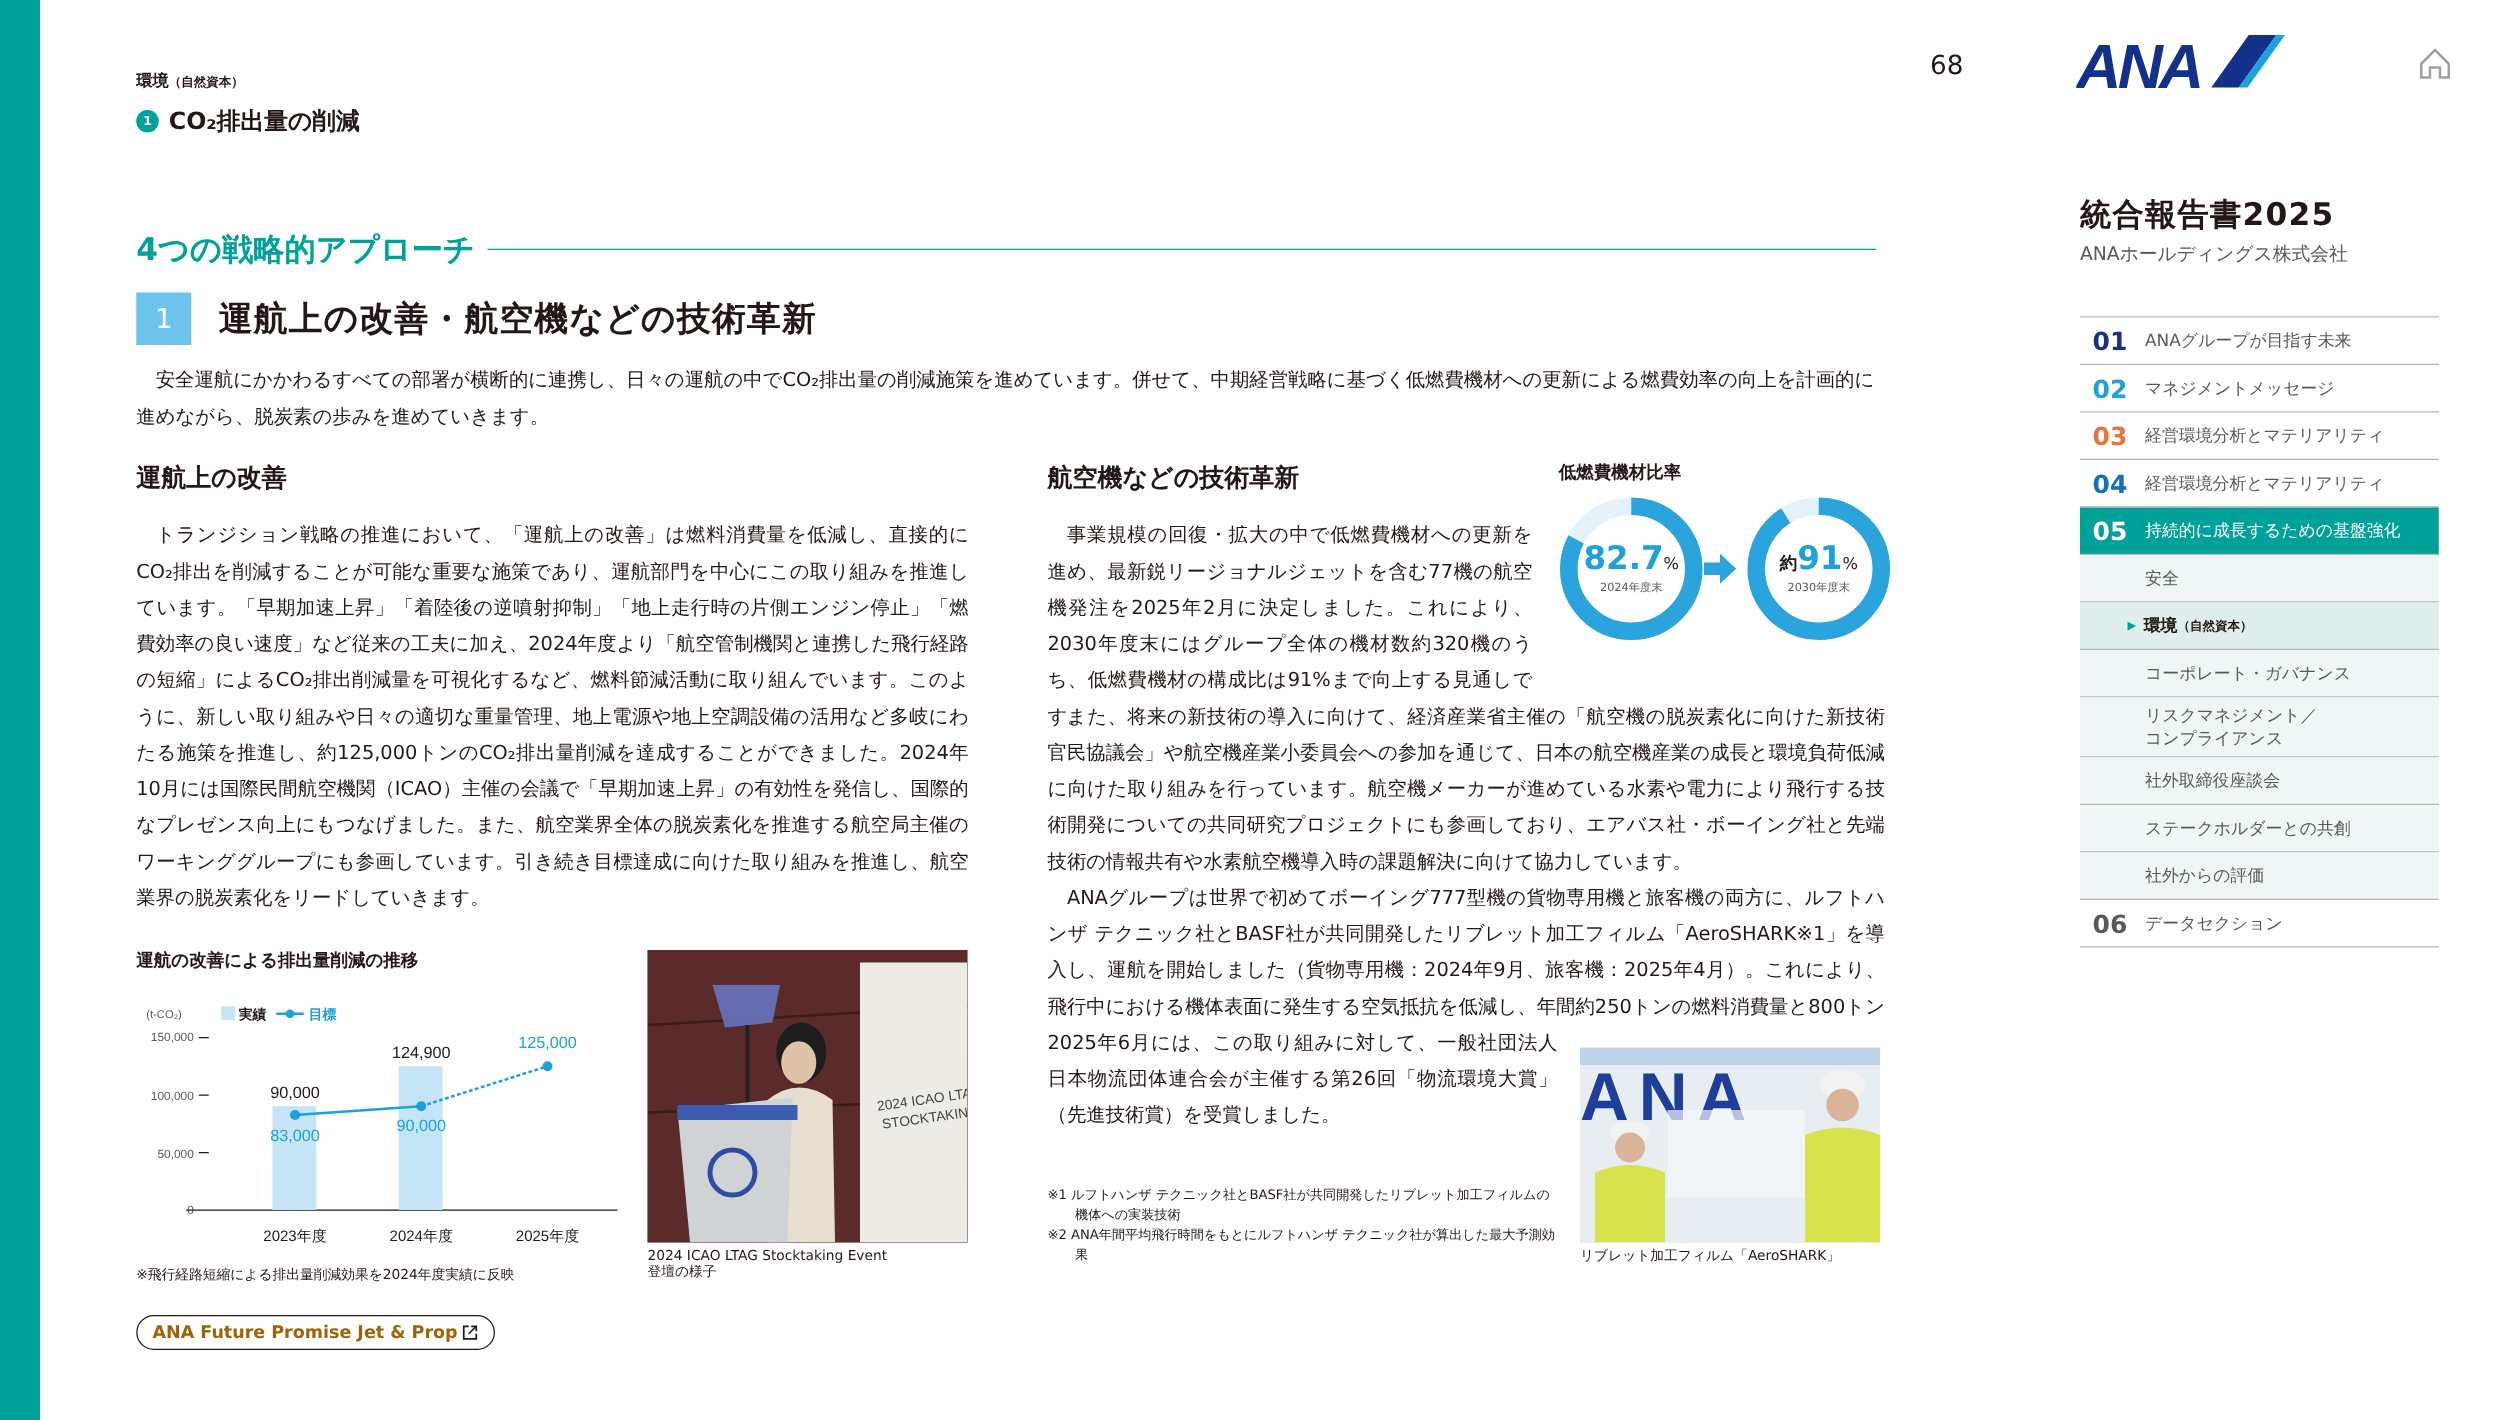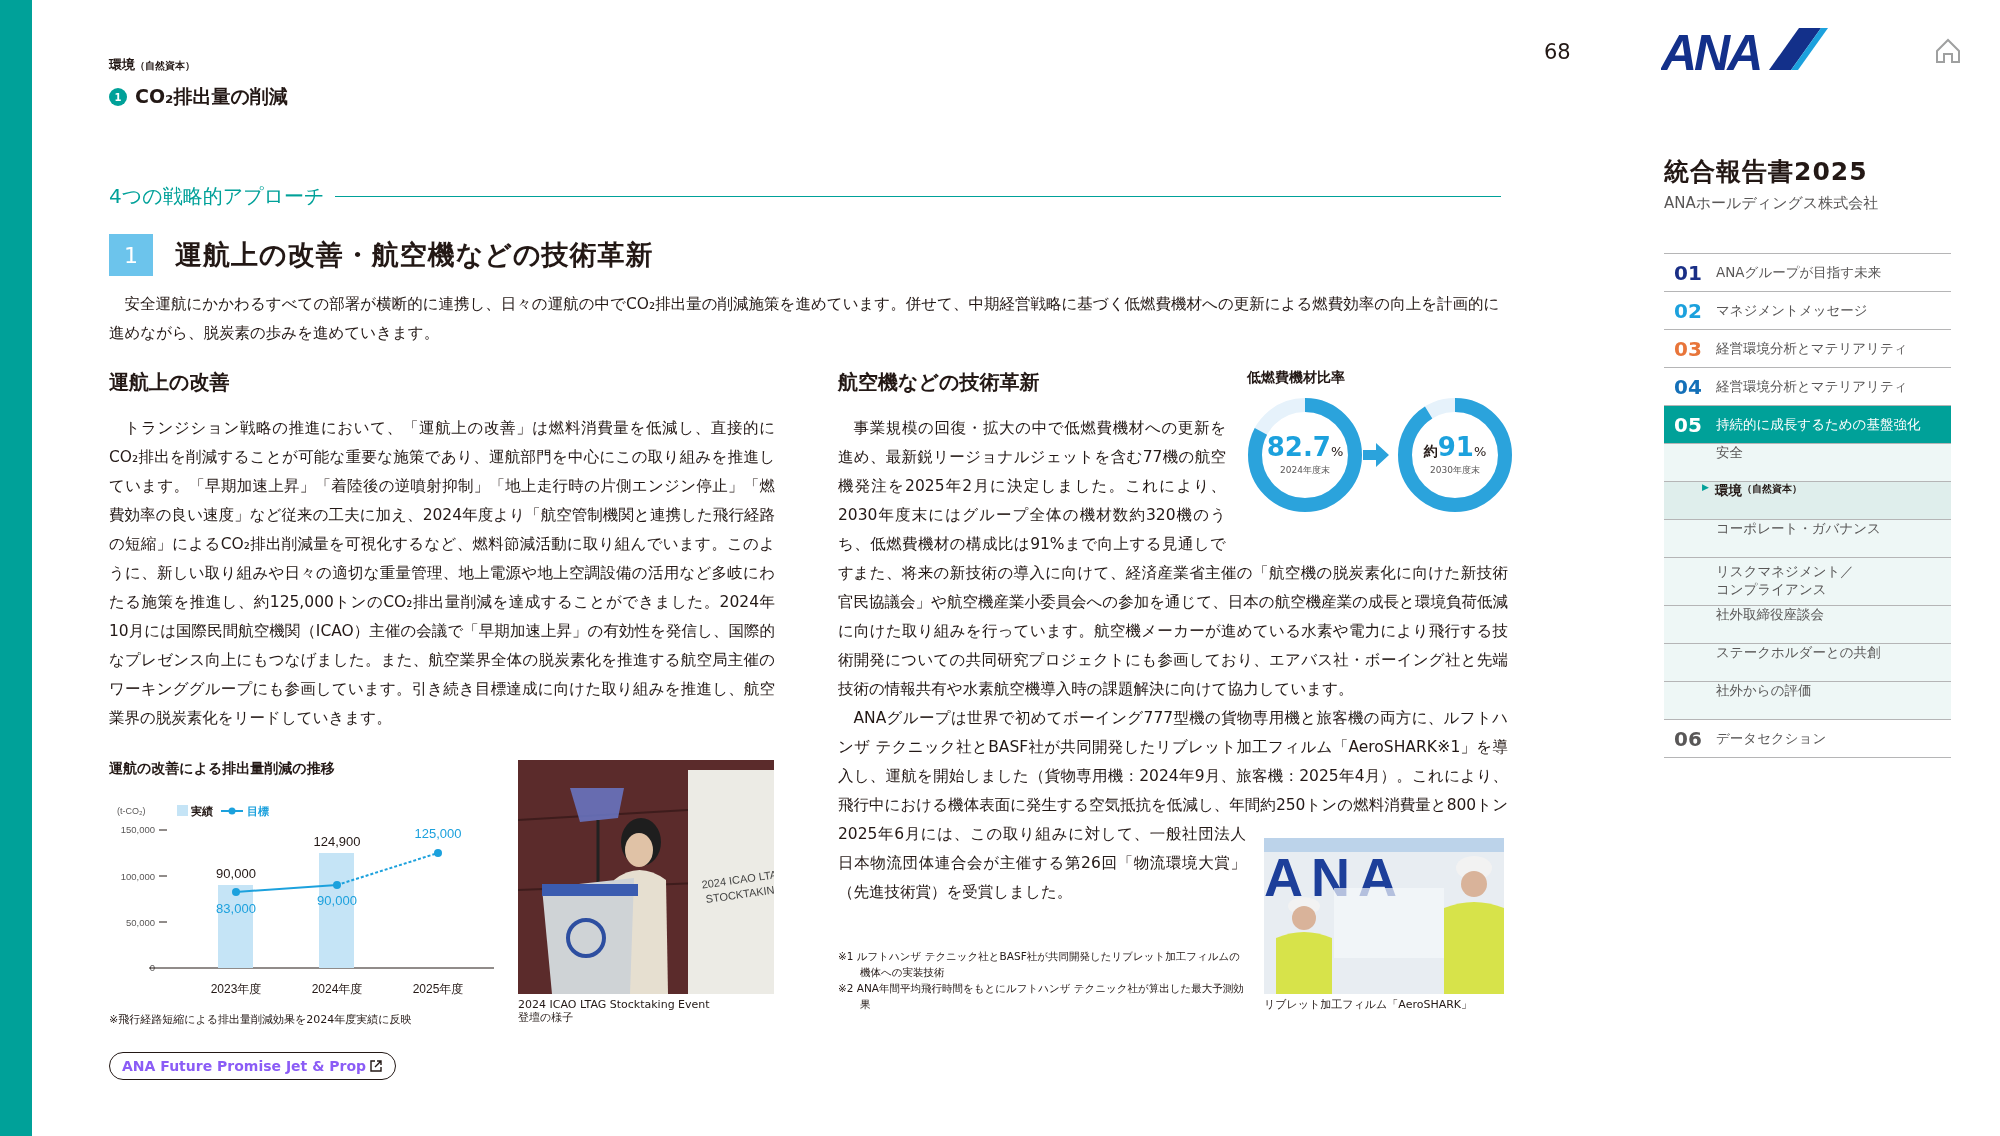--- a/index.html
+++ b/index.html
@@ -7,37 +7,37 @@
   body { position: relative; font-family: "DejaVu Sans", "Liberation Sans", sans-serif; color: #231815; }
 
   .stripe { position: absolute; left: 0; top: 0; width: 32px; height: 1136px; background: #00a199; }
 
   .crumb { position: absolute; left: 109px; top: 56px; font-size: 13px; font-weight: bold; color: #231815; }
   .crumb small { font-size: 10px; }
   .subhead { position: absolute; left: 109px; top: 84px; font-size: 19px; font-weight: bold; color: #231815; display: flex; align-items: center; gap: 8px; }
   .num-dot { width: 18px; height: 18px; border-radius: 50%; background: #00a199; color: #fff; font-size: 10px; display: inline-flex; align-items: center; justify-content: center; }
 
   .approach { position: absolute; left: 109px; top: 183px; width: 1392px; display: flex; align-items: center; gap: 10px; }
-  .approach span { font-size: 20px; font-weight: normal; color: #00a199; white-space: nowrap; }
+  .approach span { font-size: 25px; font-weight: bold; color: #00a199; white-space: nowrap; }
   .approach .line { flex: 1; height: 1px; background: #00a199; }
 
   .h1row { position: absolute; left: 109px; top: 234px; display: flex; align-items: center; gap: 22px; }
   .h1num { width: 44px; height: 42px; background: #6cc4ec; color: #fff; font-size: 22px; display: flex; align-items: center; justify-content: center; }
   .h1text { font-size: 27px; font-weight: bold; color: #231815; letter-spacing: 1px; }
 
   .intro { position: absolute; left: 109px; top: 290px; width: 1400px; font-size: 15.5px; line-height: 29px; color: #231815; text-indent: 1em; }
 
   .col-h { position: absolute; font-size: 20px; font-weight: bold; color: #231815; }
   .body-text { position: absolute; font-size: 15.5px; line-height: 29px; color: #231815; text-indent: 1em; text-align: justify; }
 
   .chart-title { position: absolute; left: 109px; top: 760px; font-size: 14px; font-weight: bold; color: #231815; }
   .chart { position: absolute; left: 109px; top: 795px; width: 390px; height: 220px; }
   .chart-note { position: absolute; left: 109px; top: 1012px; font-size: 11px; color: #231815; }
 
-  .pill-btn { position: absolute; left: 109px; top: 1052px; height: 28px; padding: 0 12px; border: 1.5px solid #231815; border-radius: 14px; font-size: 14px; font-weight: bold; display: flex; align-items: center; gap: 3px; background: #fff; color: #8b5cf6; }
+  .pill-btn { position: absolute; left: 109px; top: 1052px; height: 28px; padding: 0 12px; border: 1.5px solid #231815; border-radius: 14px; font-size: 14px; font-weight: bold; display: flex; align-items: center; gap: 3px; background: #fff; color: #a16207; }
 
   .photo { position: absolute; overflow: hidden; }
   .photo-icao { left: 518px; top: 760px; width: 256px; height: 234px; background: linear-gradient(180deg, #5a2a2a 0%, #4a2222 60%, #3a1c1c 100%); }
   .photo-caption { position: absolute; font-size: 11px; line-height: 13px; color: #231815; }
 
   .photo-shark { left: 1264px; top: 838px; width: 240px; height: 156px; background: linear-gradient(180deg, #dde7f0 0%, #eef2f6 60%, #d8dde2 100%); }
 
   .donut-title { position: absolute; left: 1247px; top: 369px; font-size: 14px; font-weight: bold; color: #231815; }
   .donut-wrap { position: absolute; width: 116px; height: 116px; }
   .donut-label { position: absolute; left: 0; top: 0; width: 116px; height: 116px; display: flex; flex-direction: column; align-items: center; justify-content: center; }
@@ -55,21 +55,21 @@
   .logo { position: absolute; left: 1661px; top: 28px; }
   .home-icon { position: absolute; left: 1934px; top: 37px; }
   .report-title { position: absolute; left: 1664px; top: 155px; font-size: 25px; font-weight: bold; color: #231815; letter-spacing: 1px; }
   .report-sub { position: absolute; left: 1664px; top: 194px; font-size: 15px; color: #595757; }
 
   .nav { position: absolute; left: 1664px; top: 253px; width: 287px; border-top: 1px solid #b5b5b6; }
   .nav-item { display: flex; align-items: center; height: 38px; border-bottom: 1px solid #b5b5b6; font-size: 13.5px; color: #595757; }
   .nav-item .n { width: 52px; padding-left: 10px; font-size: 20px; font-weight: bold; }
   .nav-item.active { background: #00a199; color: #fff; }
   .nav-item.active .n { color: #fff; }
-  .nav-sub { display: flex; align-items: flex-start; min-height: 38px; border-bottom: 1px solid #b5b5b6; background: #eef7f6; font-size: 13.5px; color: #595757; padding-left: 52px; }
+  .nav-sub { display: flex; align-items: center; min-height: 38px; border-bottom: 1px solid #b5b5b6; background: #eef7f6; font-size: 13.5px; color: #595757; padding-left: 52px; }
   .nav-sub.current { background: #dfeeec; color: #231815; font-weight: bold; padding-left: 38px; }
   .nav-sub.current .tri { color: #00a199; font-size: 9px; margin-right: 6px; }
   .nav-sub.two-line { min-height: 48px; line-height: 18px; padding-top: 4px; padding-bottom: 4px; }
 </style>
 </head>
 <body>
 
 <div class="stripe"></div>
 
 <div class="crumb">

